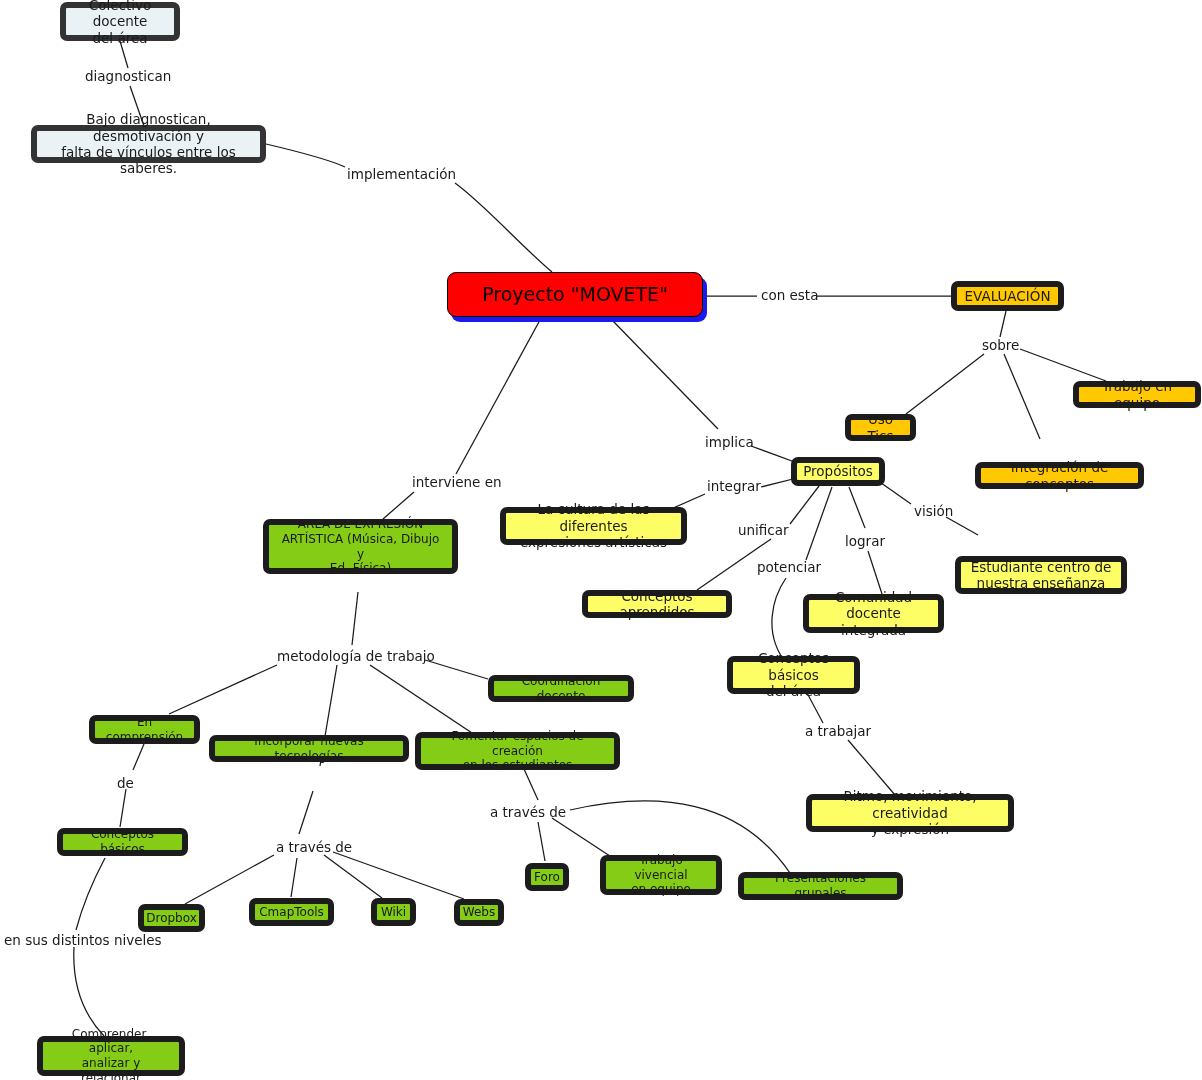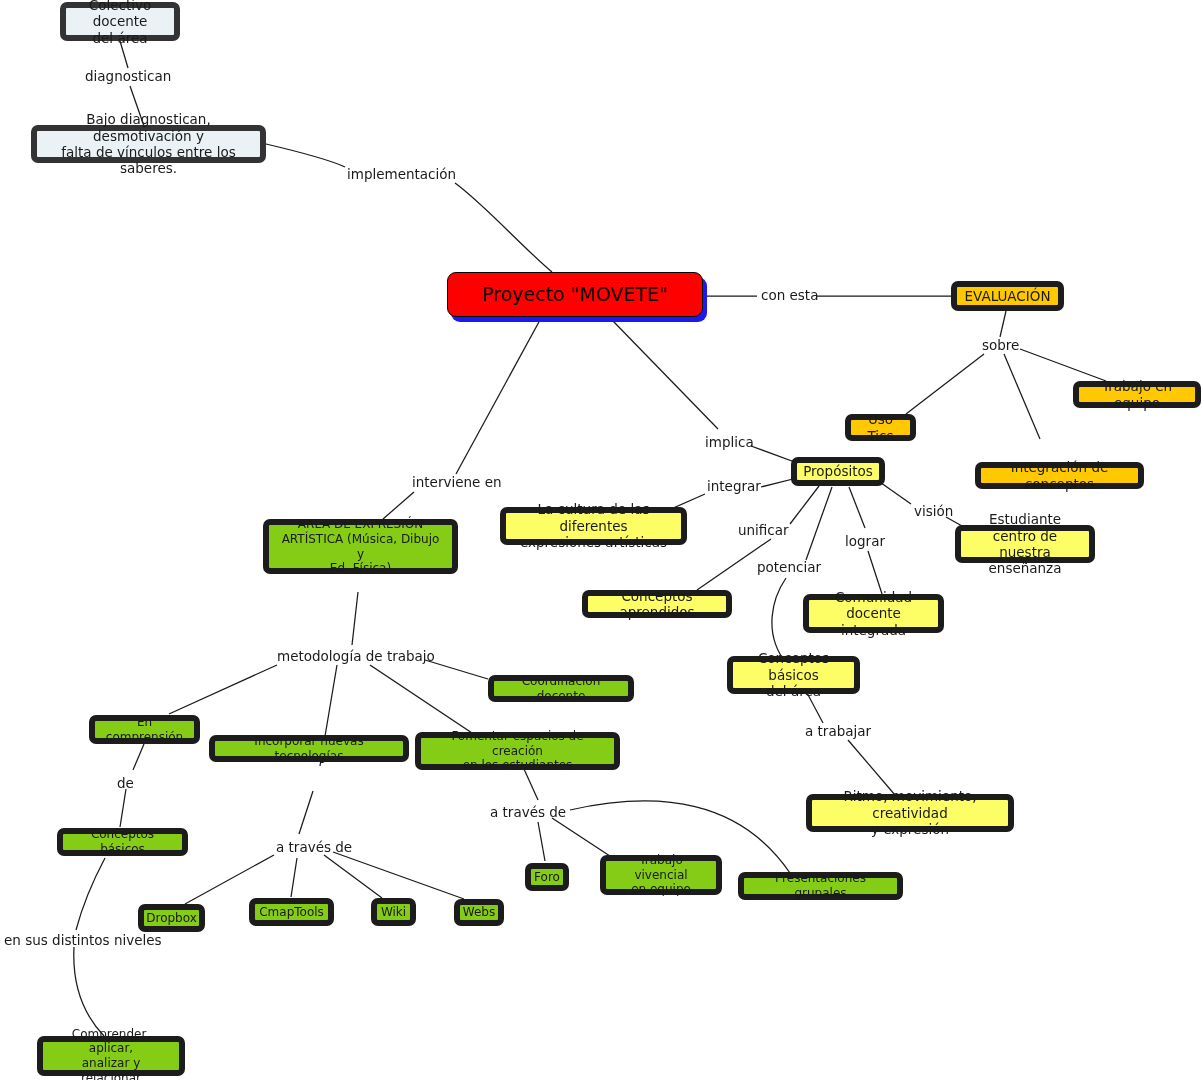--- a/index.html
+++ b/index.html
@@ -132,21 +132,21 @@
   <div class="node n-yellow" style="left:791px;top:457px;width:94px;height:29px;">Propósitos</div>
 
   <div class="node n-yellow" style="left:500px;top:507px;width:187px;height:38px;">La cultura de las diferentes
 expresiones artísticas</div>
 
   <div class="node n-yellow" style="left:582px;top:590px;width:150px;height:28px;">Conceptos aprendidos</div>
 
   <div class="node n-yellow" style="left:803px;top:594px;width:141px;height:39px;">Comunidad docente
 integrada</div>
 
-  <div class="node n-yellow" style="left:955px;top:525px;width:140px;height:38px;">Estudiante centro de
+  <div class="node n-yellow" style="left:955px;top:556px;width:172px;height:38px;">Estudiante centro de
 nuestra enseñanza</div>
 
   <div class="node n-yellow" style="left:727px;top:656px;width:133px;height:38px;">Conceptos básicos
 del área</div>
 
   <div class="node n-yellow" style="left:806px;top:794px;width:208px;height:38px;">Ritmo, movimiento, creatividad
 y expresión</div>
 
   <div class="node n-green" style="left:263px;top:519px;width:195px;height:55px;">AREA DE EXPRESIÓN
 ARTÍSTICA (Música, Dibujo y

